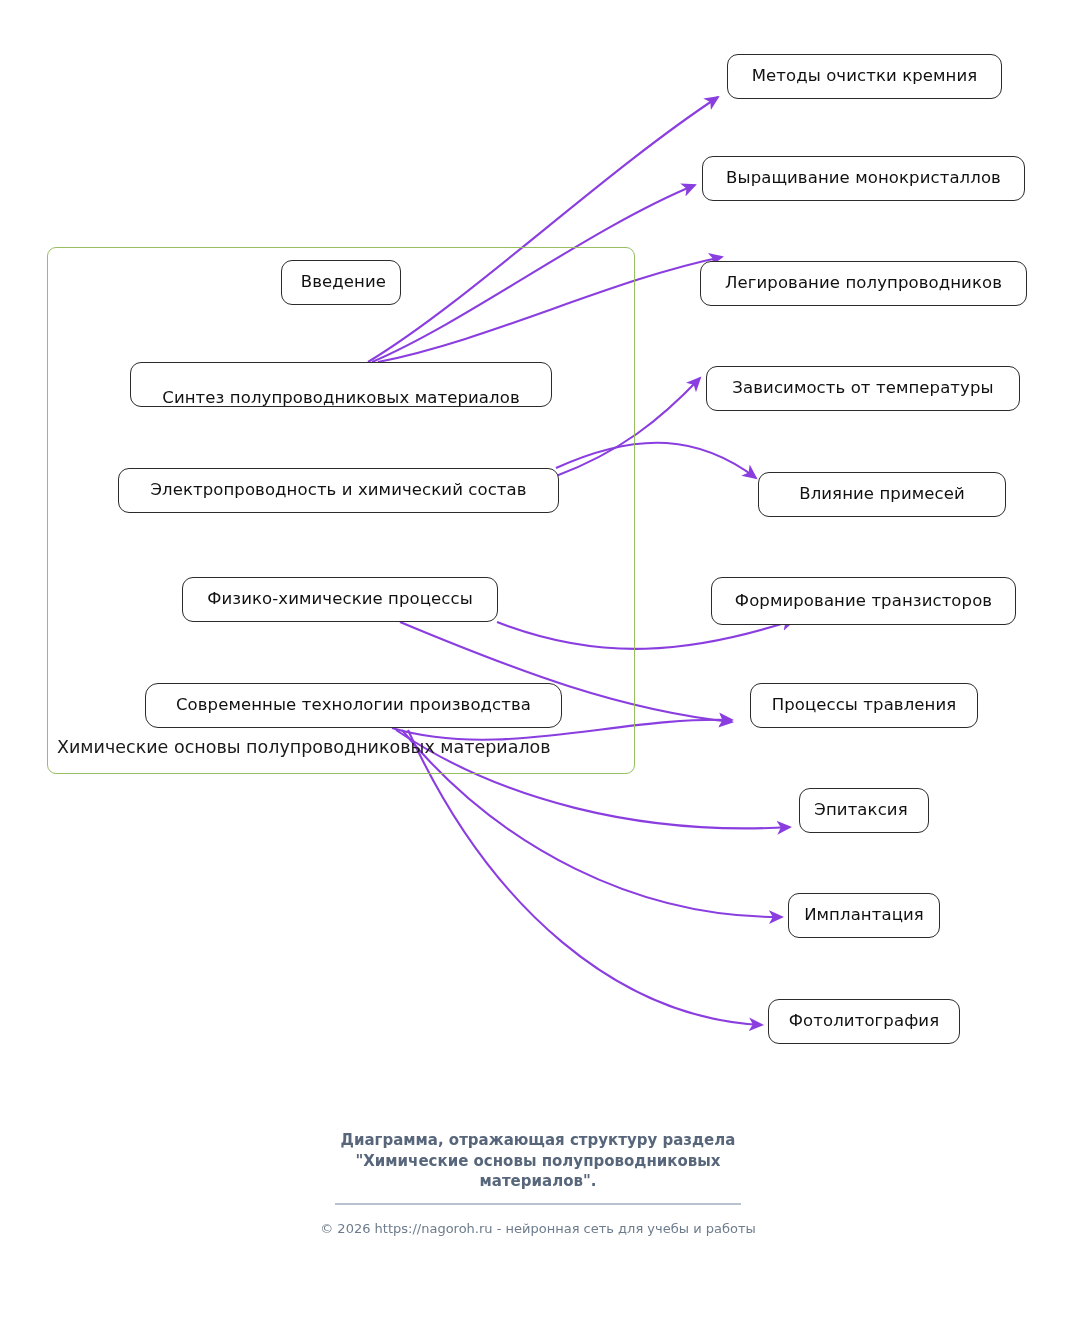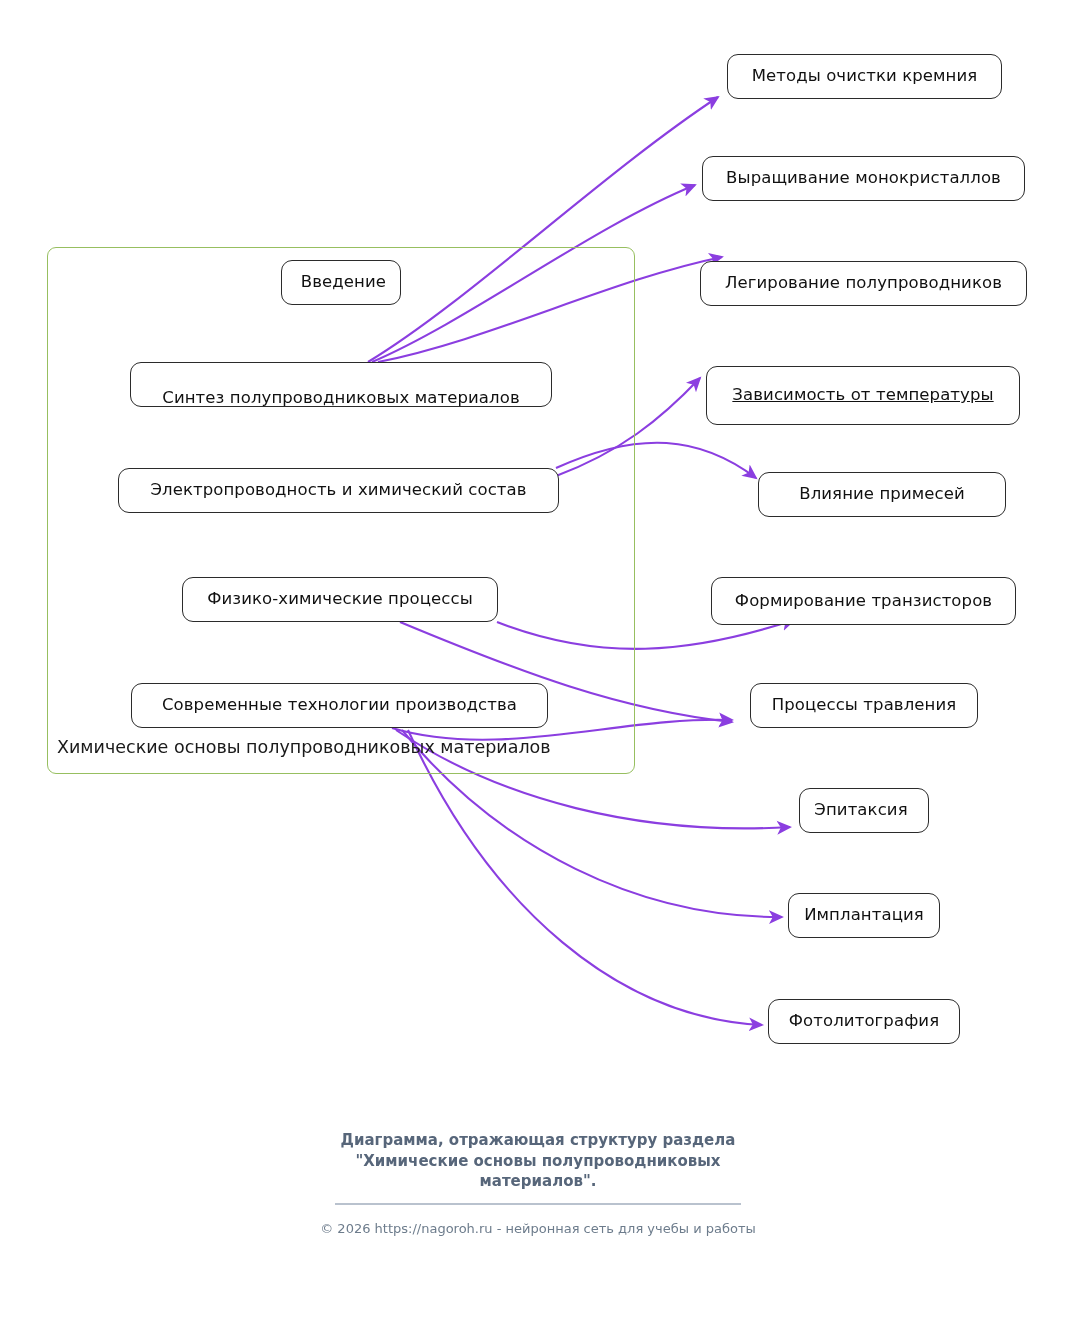--- a/index.html
+++ b/index.html
@@ -142,37 +142,37 @@
   </div>
 
   <div class="node" style="left:118px; top:468px; width:441px; height:45px;">
     <span>Электропроводность и химический состав</span>
   </div>
 
   <div class="node" style="left:182px; top:577px; width:316px; height:45px;">
     <span>Физико-химические процессы</span>
   </div>
 
-  <div class="node" style="left:131px; top:683px; width:417px; height:45px;">
+  <div class="node" style="left:145px; top:683px; width:417px; height:45px;border-radius:13px;">
     <span>Современные технологии производства</span>
   </div>
 
   <div class="node" style="left:727px; top:54px; width:275px; height:45px;">
     <span>Методы очистки кремния</span>
   </div>
 
   <div class="node" style="left:702px; top:156px; width:323px; height:45px;">
     <span>Выращивание монокристаллов</span>
   </div>
 
   <div class="node" style="left:700px; top:261px; width:327px; height:45px;">
     <span>Легирование полупроводников</span>
   </div>
 
-  <div class="node" style="left:706px; top:366px; width:314px; height:59px;text-decoration:underline;">
+  <div class="node" style="left:706px; top:366px; width:314px; height:45px;">
     <span>Зависимость от температуры</span>
   </div>
 
   <div class="node" style="left:758px; top:472px; width:248px; height:45px;">
     <span>Влияние примесей</span>
   </div>
 
   <div class="node" style="left:711px; top:577px; width:305px; height:48px;">
     <span>Формирование транзисторов</span>
   </div>

